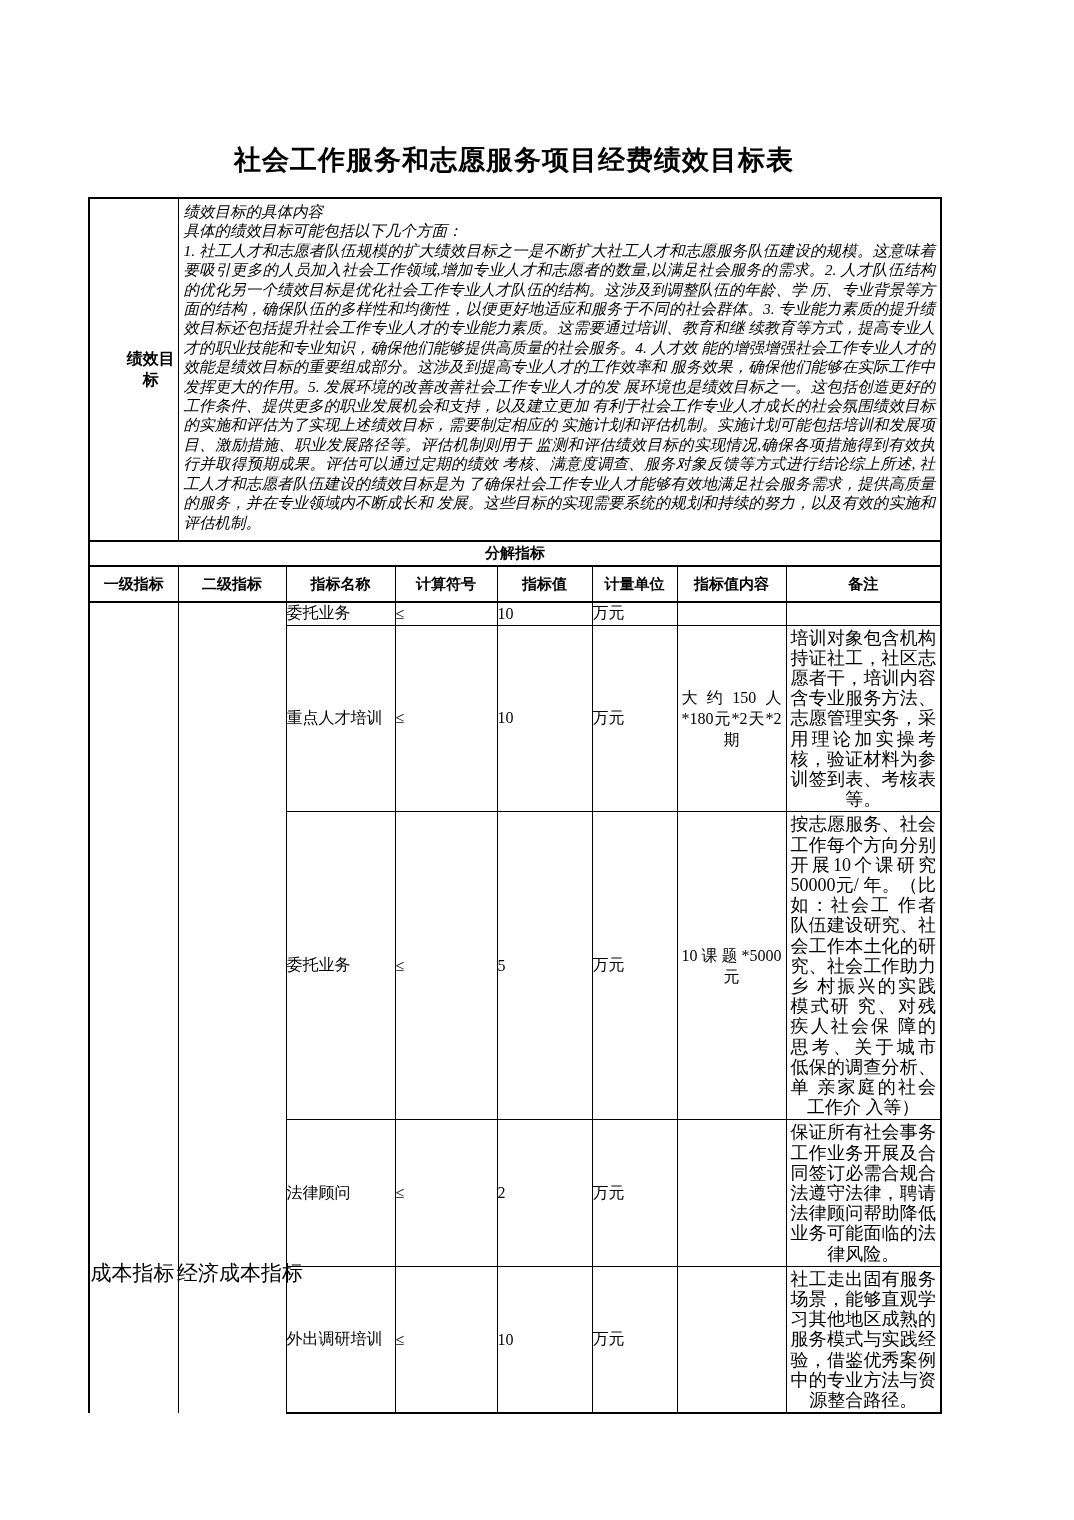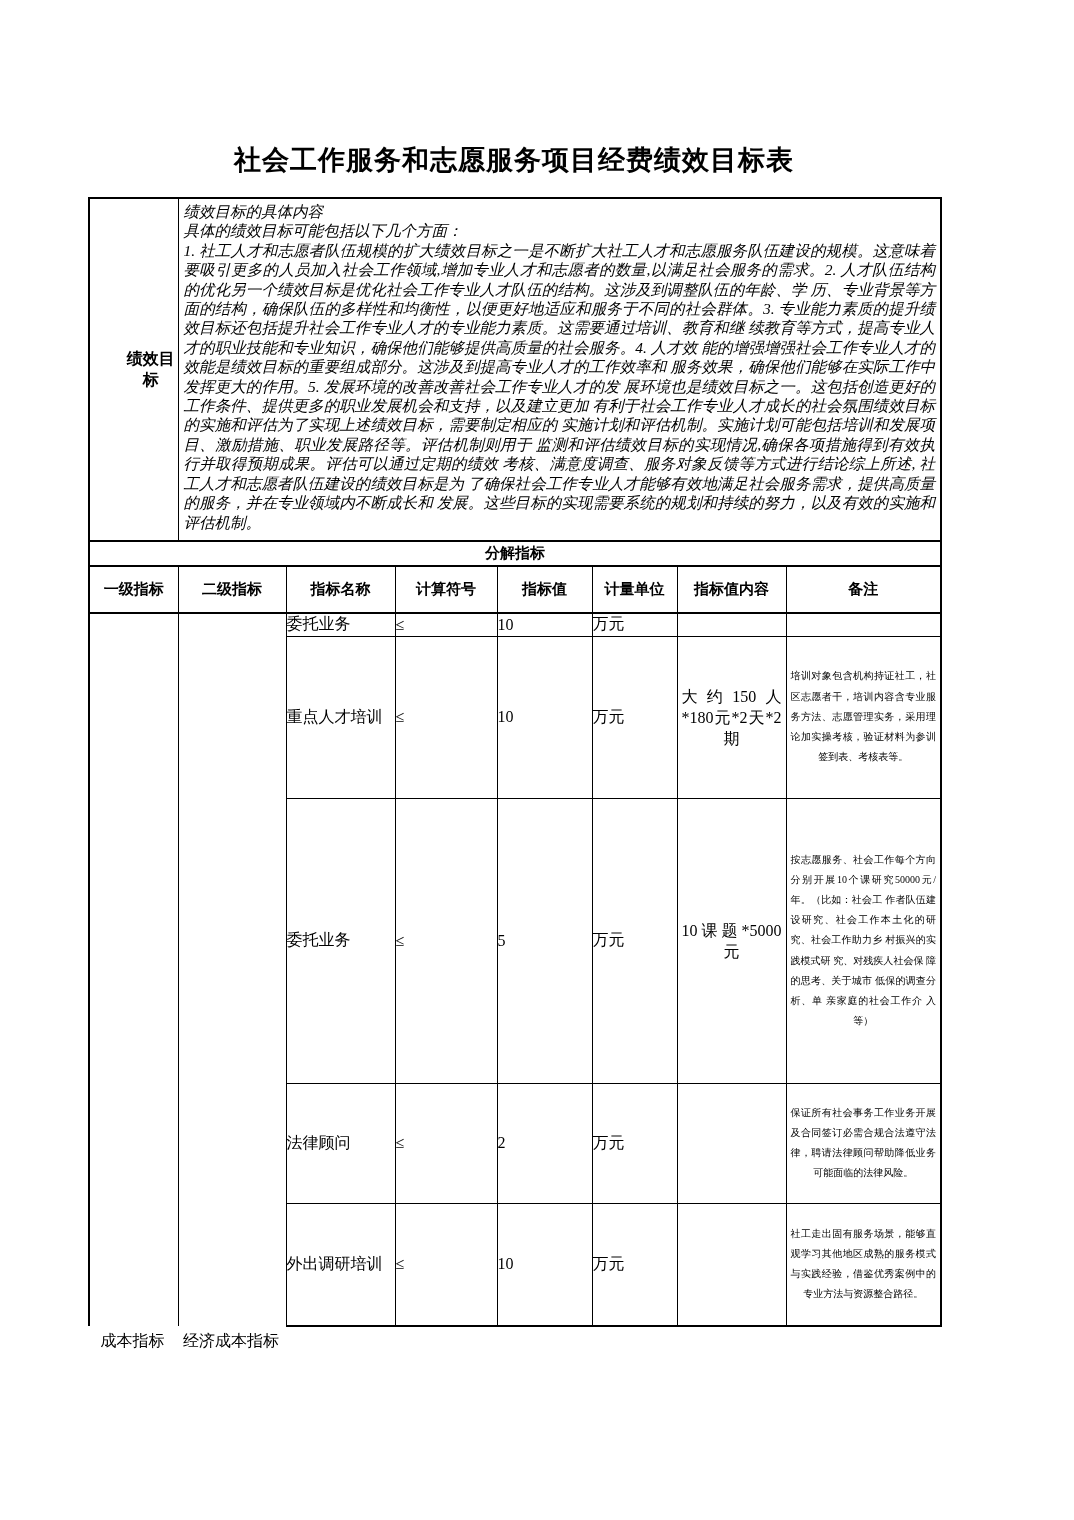--- a/index.html
+++ b/index.html
@@ -45,21 +45,21 @@
   
   tr.rowA > td { border-top: 2px solid #000; }
   tr.rowA > td, tr.rowB > td, tr.rowC > th { border-bottom: 2px solid #000; }
   .b-left  { border-left: 2px solid #000 !important; }
   .b-right { border-right: 2px solid #000 !important; }
   tr.r5 > td { border-bottom: 2px solid #000; }
   td.span-col { border-bottom: none !important; }
 
   tr.rowA { height: 343px; }
   tr.rowB { height: 25px; margin-left: 42px; }
-  tr.rowC { height: 47px; }
+  tr.rowC { height: 36px; }
   tr.r1 { height: 23px; }
   tr.r2 { height: 162px; }
   tr.r3 { height: 285px; }
   tr.r4 { height: 120px; }
   tr.r5 { height: 123px; }
 
   .goal-label {
     text-align: center;
     font-family: "DejaVu Sans", "Liberation Sans", sans-serif;
     font-weight: bold;
@@ -84,28 +84,28 @@
   td.c-content {
     text-align: justify;
     text-align-last: center;
     padding: 2px 4px;
     line-height: 21px;
   }
   td.c-remark {
     text-align: justify;
     text-align-last: center;
     padding: 2px 4px;
-    font-size: 10px;
+    font-size: 18px;
     line-height: 20.2px;
   }
   .footer-label {
     position: absolute;
-    top: 1331px;
-    text-align: center;
-    font-size: 16px;
+    top: 1259px;
+    text-align: center;
+    font-size: 21px;
     white-space: nowrap;
   }
   .footer-label.l1 { left: 88px;  width: 89px; }
   .footer-label.l2 { left: 177px; width: 108px; }
 </style>
 </head>
 <body>
 
 <div class="page-title">社会工作服务和志愿服务项目经费绩效目标表</div>
 

